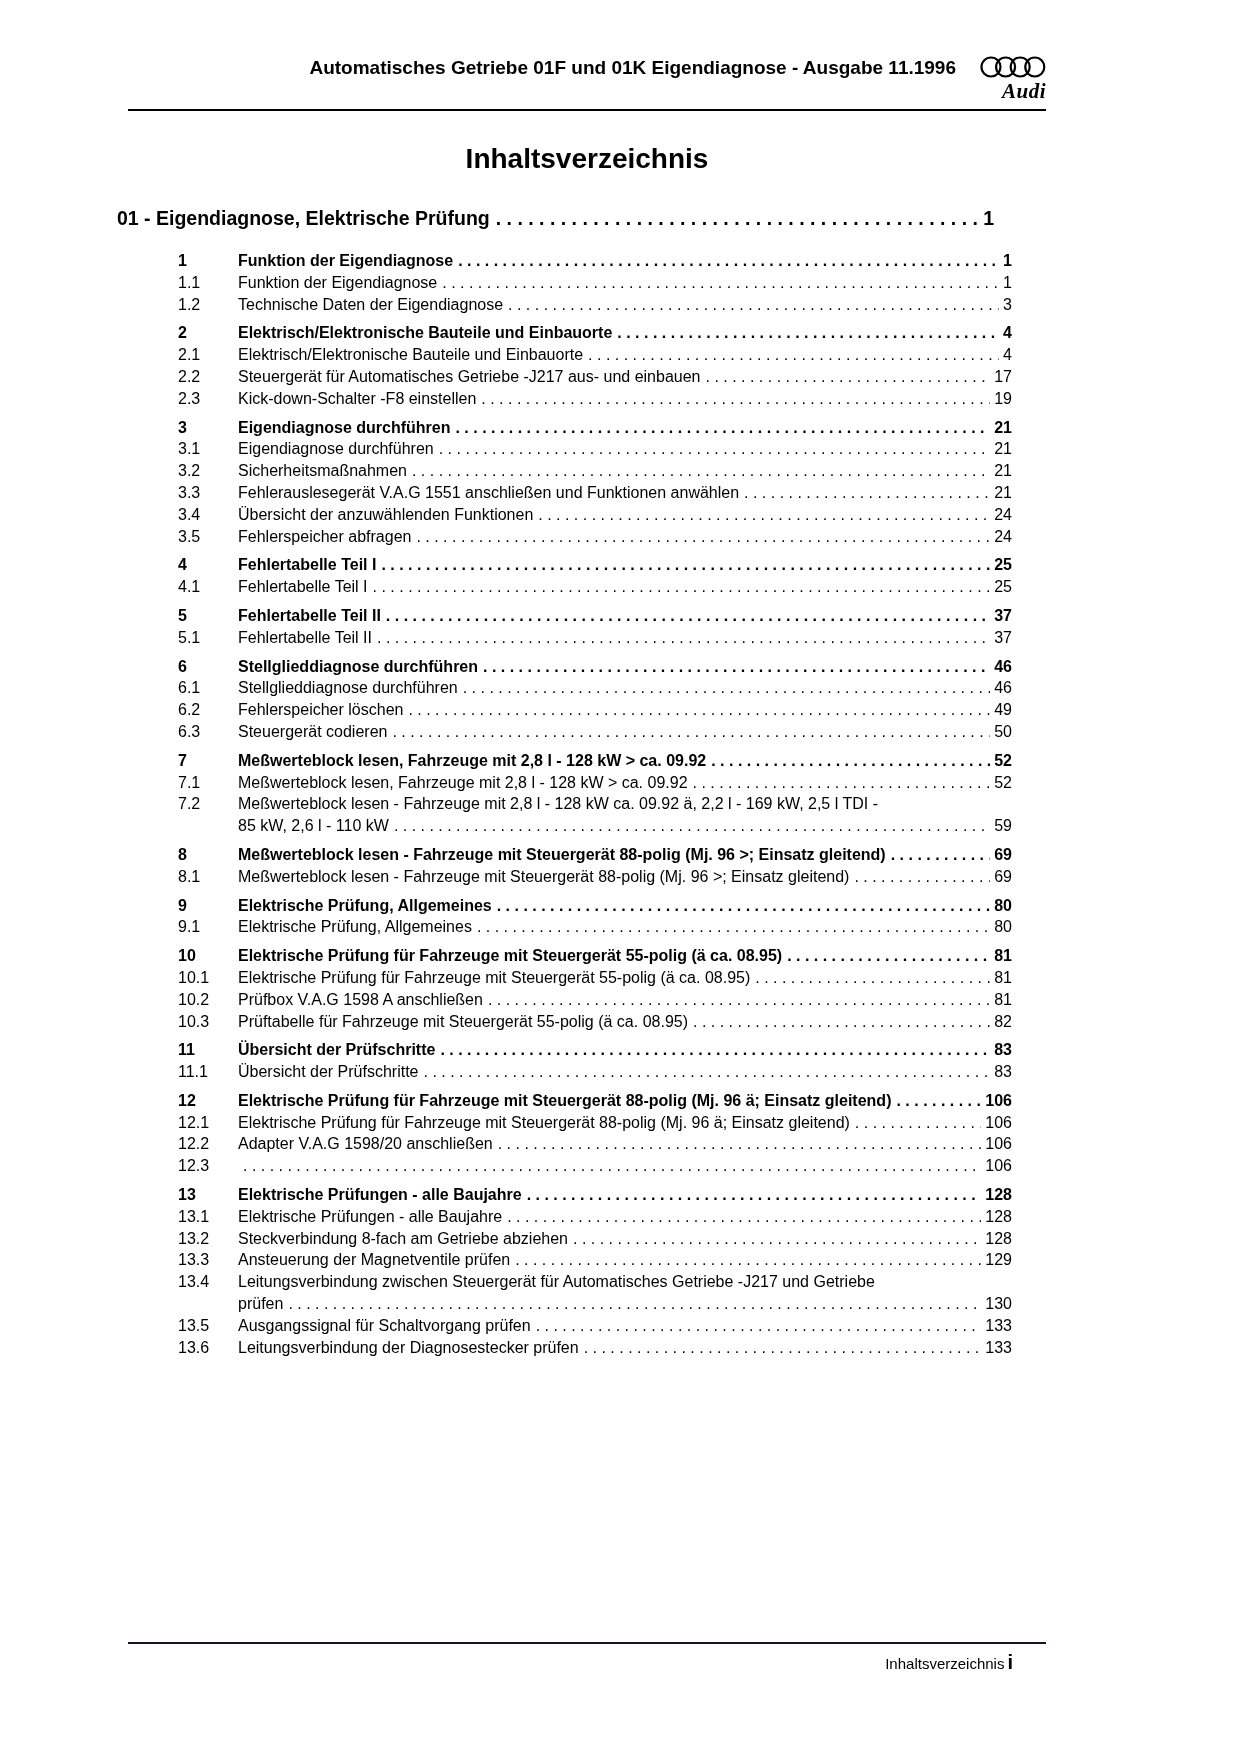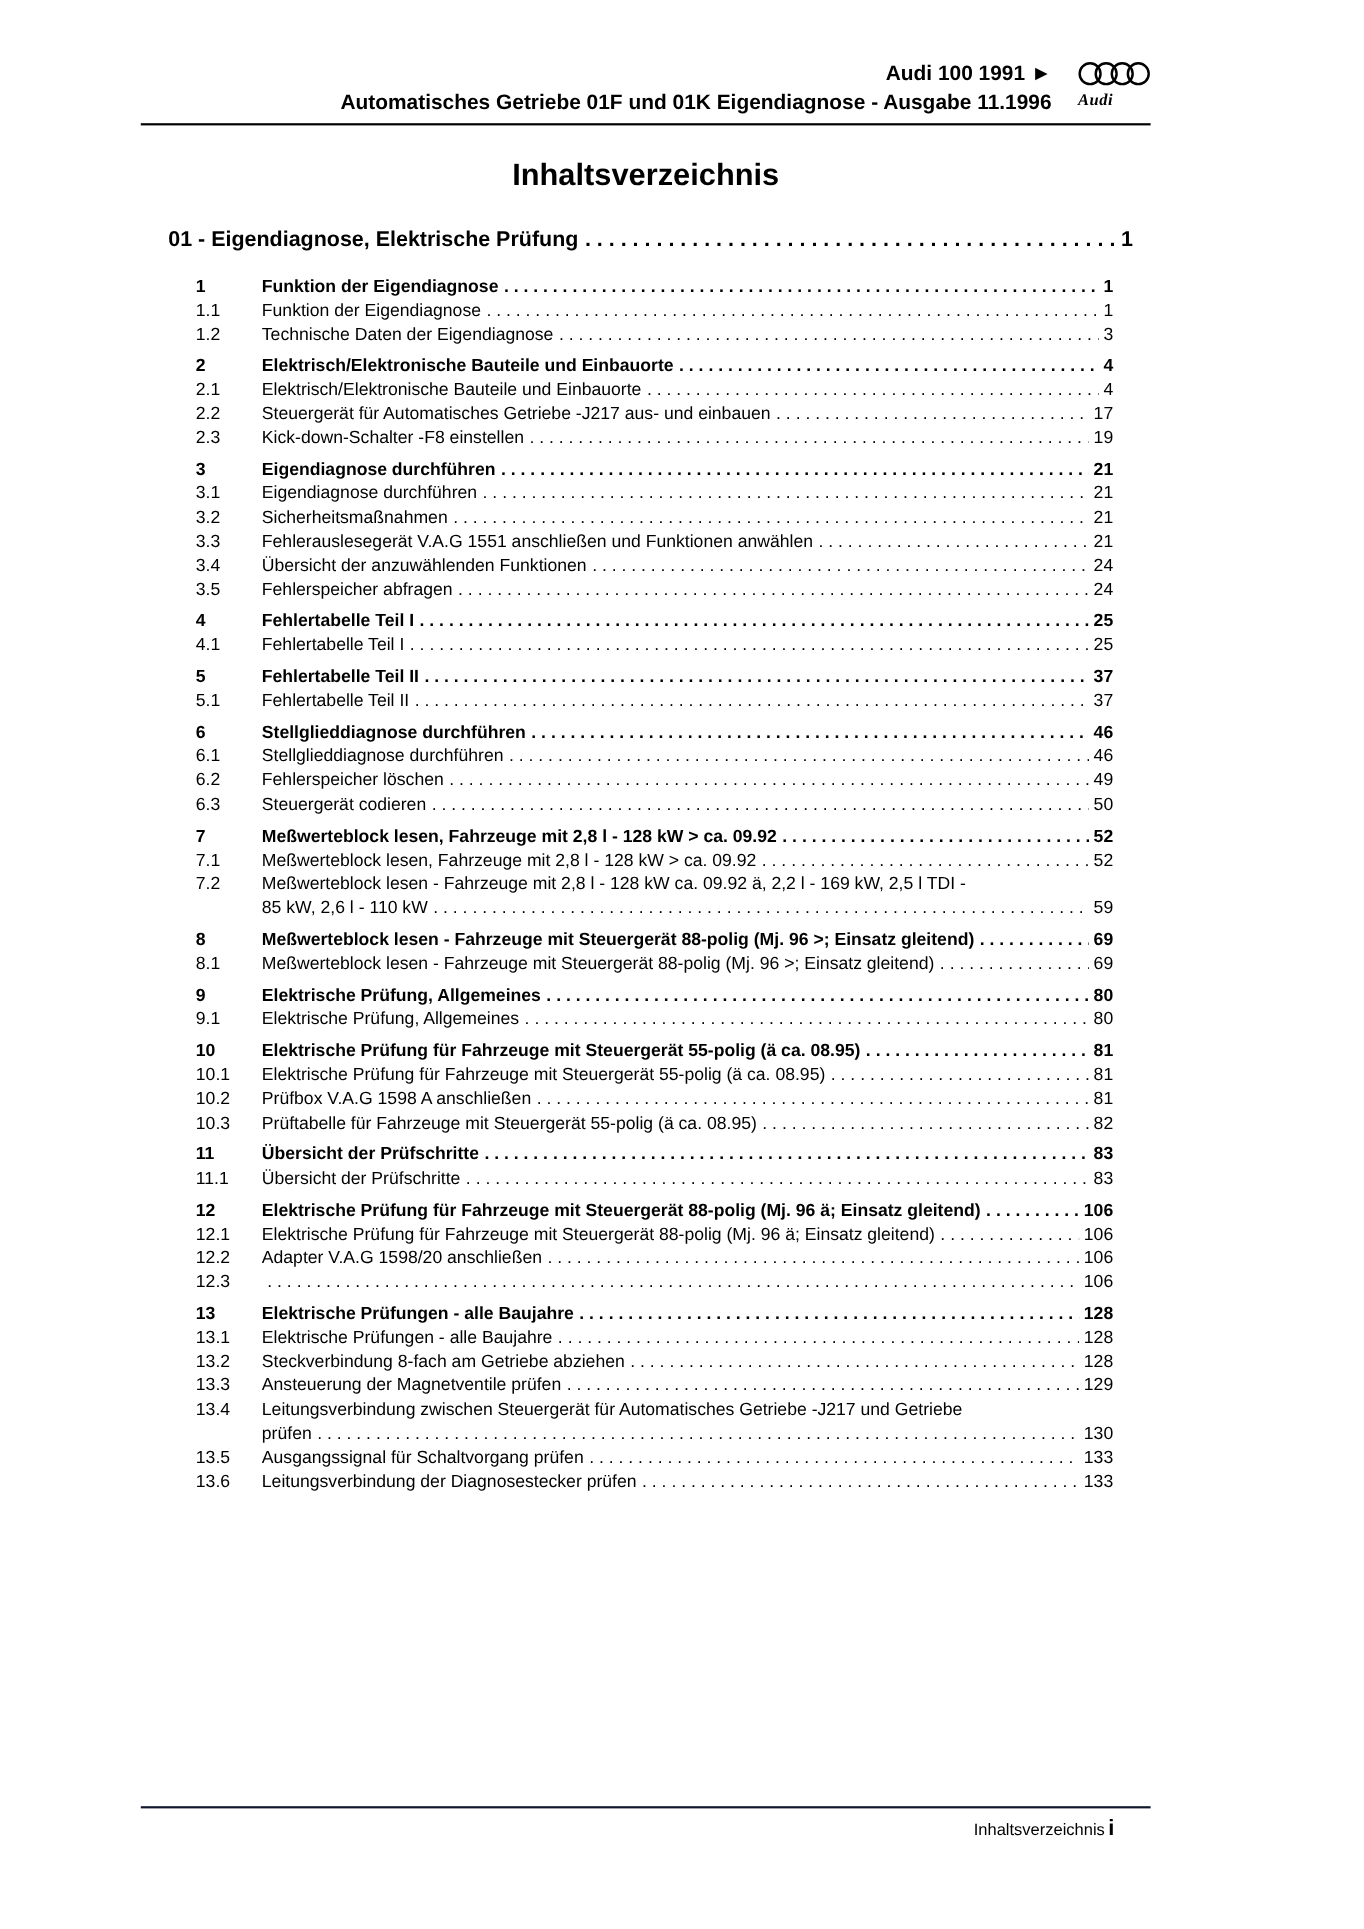--- a/index.html
+++ b/index.html
@@ -13,34 +13,34 @@
 
   
   .header { position: absolute; top: 55px; left: 128px; width: 918px; }
   .header-row { display: flex; align-items: flex-start; }
   .header-text { flex: 1; text-align: right; font-weight: bold; font-size: 19px; line-height: 26px; padding-right: 24px; min-width: 0; }
   .logo-block { width: 66px; flex: 0 0 auto; }
   .rings { width: 66px; height: 24px; display: block; }
   .rings circle { fill: none; stroke: #000; stroke-width: 2.2px; }
   .wordmark {
     font-family: "Liberation Serif", "DejaVu Serif", serif;
-    font-style: italic; font-weight: bold; font-size: 15px; line-height: 25px;
-    letter-spacing: 0.5px;
+    font-style: italic; font-weight: bold; font-size: 21px; line-height: 25px;
+    text-align: right; letter-spacing: 0.5px;
   }
   .rule { border-top: 2px solid #000; margin-top: 5px; }
 
   
   .doc-title {
     position: absolute; top: 143px; left: 128px; width: 918px;
     margin: 0; text-align: center; font-size: 28px; font-weight: bold;
   }
 
   
   .chapter-row {
-    position: absolute; top: 206px; left: 153px; width: 877px;
+    position: absolute; top: 206px; left: 117px; width: 877px;
     display: flex; align-items: baseline;
     font-weight: bold; font-size: 19.5px; line-height: 24px;
   }
 
   
   .toc {
     position: absolute; top: 243px; left: 178px; width: 834px;
     font-size: 16px; line-height: 21.8px;
   }
   .toc-row { display: flex; }
@@ -61,21 +61,20 @@
   .folio { font-size: 20px; font-weight: bold; padding-left: 3px; }
 </style>
 </head>
 <body>
 
 <div class="page">
 
   <header class="header">
     <div class="header-row">
       <div class="header-text">
-        <div>Audi 100 1991 ►</div>
         <div>Automatisches Getriebe 01F und 01K Eigendiagnose - Ausgabe 11.1996</div>
       </div>
       <div class="logo-block">
         <svg class="rings" viewBox="0 0 66 24" aria-hidden="true">
           <circle cx="11" cy="12" r="9.5"></circle>
           <circle cx="25.6" cy="12" r="9.5"></circle>
           <circle cx="40.2" cy="12" r="9.5"></circle>
           <circle cx="54.8" cy="12" r="9.5"></circle>
         </svg>
         <div class="wordmark">Audi</div>

